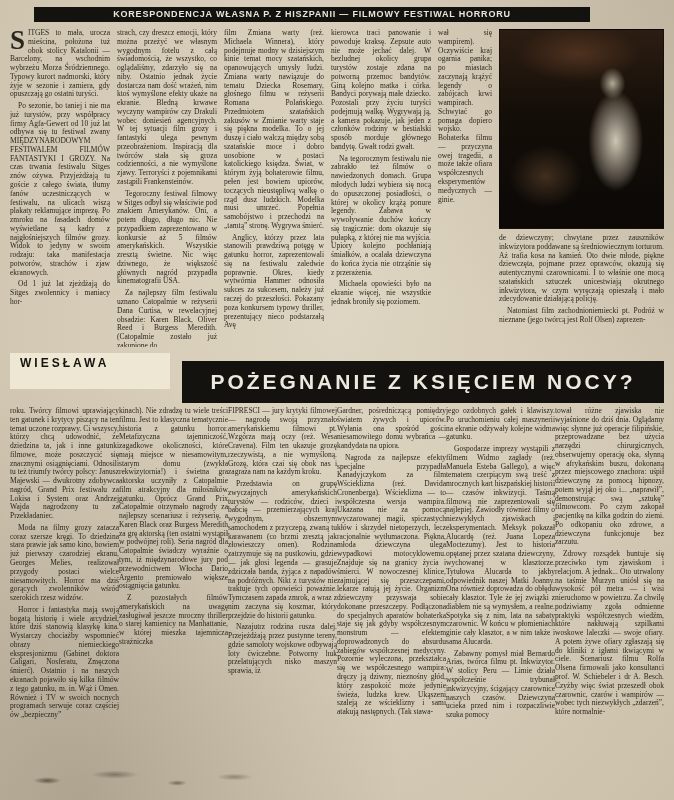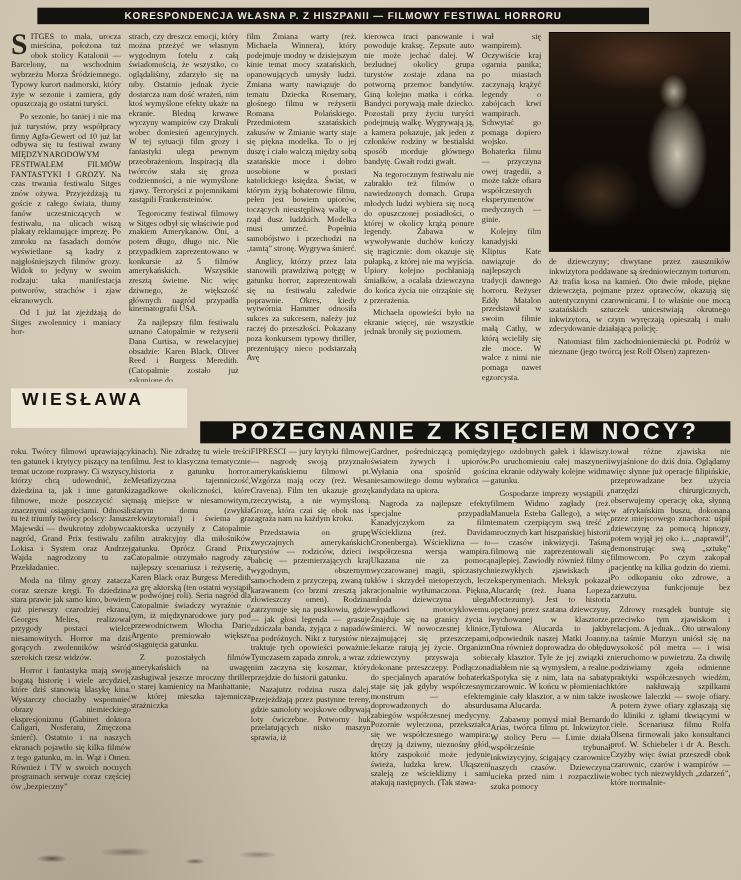--- a/index.html
+++ b/index.html
@@ -58,25 +58,25 @@
     float:left;font-weight:bold;
     font-size:27px;line-height:21px;
     padding:1px 3px 0 0;
   }
   
   .mid-band{position:relative;margin-top:6px;height:50px;}
   .author-box{
     position:absolute;left:0;top:0;width:160px;height:36px;
     background:#eee7d4;color:#15140f;
     font-family:"Liberation Sans",sans-serif;
-    font-weight:bold;font-size:16px;letter-spacing:3px;
+    font-weight:bold;font-size:12px;letter-spacing:3px;
     padding:3px 0 0 10px;box-sizing:border-box;line-height:15px;
   }
   .headline-bar{
-    position:absolute;left:172px;right:0;bottom:0;height:20px;
+    position:absolute;left:172px;right:0;bottom:0;height:42px;
     background:#14120e;color:#ece9df;
     display:flex;align-items:center;justify-content:center;
     font-family:"Liberation Sans",sans-serif;
     font-weight:bold;font-size:21px;letter-spacing:3px;white-space:nowrap;overflow:hidden;
   }
   
   .section-bottom{display:flex;gap:0;margin-top:4px;height:342px;overflow:hidden;}
   .section-bottom .c{flex:1 1 0;height:100%;}
   
   .footer-row{display:flex;justify-content:flex-end;margin-top:5px;}
@@ -120,21 +120,20 @@
         <p>film Zmiana warty (reż. Michaela Winnera), który podejmuje modny w dzisiejszym kinie temat mocy szatańskich, opanowujących umysły ludzi. Zmiana warty nawiązuje do tematu Dziecka Rosemary, głośnego filmu w reżyserii Romana Polańskiego. Przedmiotem szatańskich zakusów w Zmianie warty staje się piękna modelka. To o jej duszę i ciało walczą między sobą szatańskie moce i dobro uosobione w postaci katolickiego księdza. Świat, w którym żyją bohaterowie filmu, pełen jest bowiem upiorów, toczących nieustępliwą walkę o rząd dusz ludzkich. Modelka musi umrzeć. Popełnia samobójstwo i przechodzi na „tamtą” stronę. Wygrywa śmierć.</p>
         <p>Anglicy, którzy przez lata stanowili prawdziwą potęgę w gatunku horror, zaprezentowali się na festiwalu zaledwie poprawnie. Okres, kiedy wytwórnia Hammer odnosiła sukces za sukcesem, należy już raczej do przeszłości. Pokazany poza konkursem typowy thriller, prezentujący nieco podstarzałą Avę</p>
       </div>
     <div class="c textcol">
         <p>kierowca traci panowanie i powoduje kraksę. Zepsute auto nie może jechać dalej. W bezludnej okolicy grupa turystów zostaje zdana na potworną przemoc bandytów. Giną kolejno matka i córka. Bandyci porywają małe dziecko. Pozostali przy życiu turyści podejmują walkę. Wygrywają ją, a kamera pokazuje, jak jeden z członków rodziny w bestialski sposób morduje głównego bandytę. Gwałt rodzi gwałt.</p>
         <p>Na tegorocznym festiwalu nie zabrakło też filmów o nawiedzonych domach. Grupa młodych ludzi wybiera się nocą do opuszczonej posiadłości, o której w okolicy krążą ponure legendy. Zabawa w wywoływanie duchów kończy się tragicznie: dom okazuje się pułapką, z której nie ma wyjścia. Upiory kolejno pochłaniają śmiałków, a ocalała dziewczyna do końca życia nie otrząśnie się z przerażenia.</p>
         <p>Michaela opowieści było na ekranie więcej, nie wszystkie jednak broniły się poziomem.</p>
       </div>
     <div class="c narrow textcol">
         <p>wał się wampirem). Oczywiście kraj ogarnia panika; po miastach zaczynają krążyć legendy o zabójcach krwi wampirach. Schwytać go pomaga dopiero wojsko. Bohaterka filmu — przyczyna owej tragedii, a może także ofiara współczesnych eksperymentów medycznych — ginie.</p>
-        <p>Kolejny film kanadyjski Kliptus Kate nawiązuje do najlepszych tradycji dawnego horroru. Reżyser Eddy Matalon przedstawił w swoim filmie małą Cathy, w którą wcieliły się złe moce. W walce z nimi nie pomaga nawet egzorcysta.</p>
       </div>
     <div class="photo-block">
       <div class="photo"></div>
       <div class="photo-text textcol">
           <p>de dziewczyny; chwytane przez zauszników inkwizytora poddawane są średniowiecznym torturom. Aż trafia kosa na kamień. Oto dwie młode, piękne dziewczęta, pojmane przez oprawców, okazują się autentycznymi czarownicami. I to właśnie one mocą szatańskich sztuczek unicestwiają okrutnego inkwizytora, w czym wyręczają opieszałą i mało zdecydowanie działającą policję.</p>
           <p>Natomiast film zachodnioniemiecki pt. Podróż w nieznane (jego twórcą jest Rolf Olsen) zaprezen-</p>
         </div>
     </div>
   </div>
 

